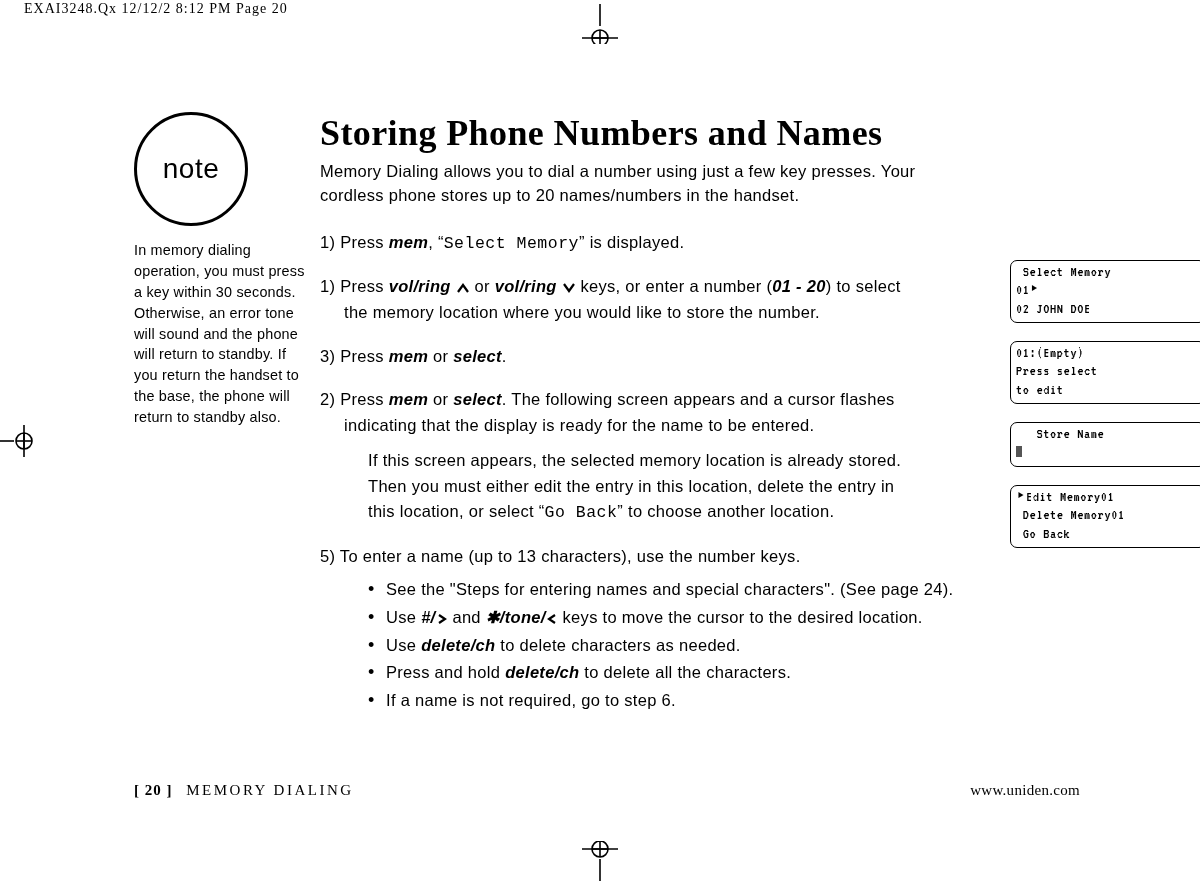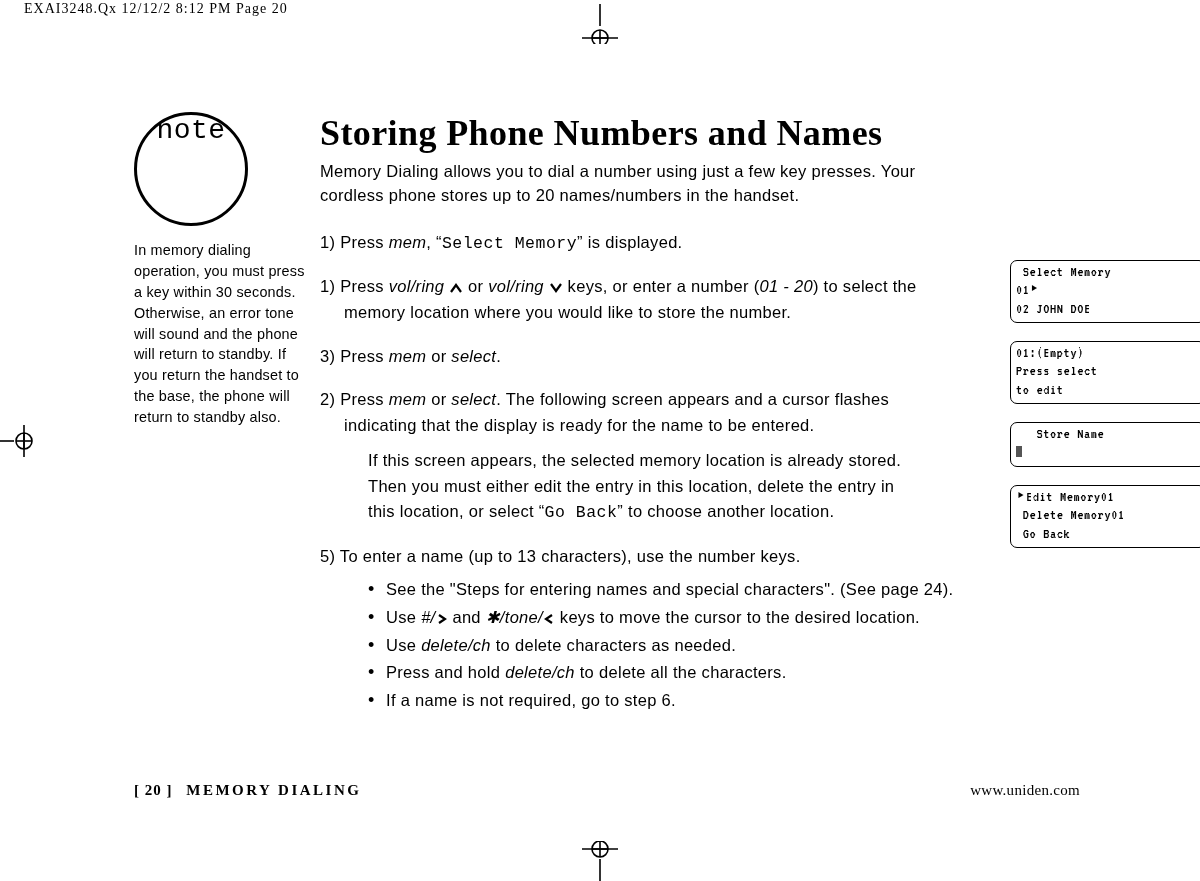--- a/index.html
+++ b/index.html
@@ -6,43 +6,43 @@
   .page{position:relative;width:1200px;height:881px;overflow:hidden}
   
   .crop{position:absolute;stroke:#000;stroke-width:1.5;fill:none}
   .crop-top{left:50%;top:4px;transform:translateX(-50%)}
   .crop-bottom{left:50%;bottom:0;transform:translateX(-50%)}
   .crop-left{left:0;top:50%;transform:translateY(-50%)}
   .crop-side-svg{width:34px;height:60px}
   .header-slug{position:absolute;left:24px;top:1px;font-family:Liberation Serif, serif;font-size:14px;letter-spacing:1px}
   .content{position:absolute;left:134px;top:112px;width:940px}
   .note-col{position:absolute;left:0;top:0;width:170px}
-  .note-circle{width:108px;height:108px;border:3px solid #000;border-radius:50%;display:flex;justify-content:center;font-family:Liberation Mono, monospace;font-size:28px;letter-spacing:0.5px;margin-left:0}
+  .note-circle{width:108px;height:108px;border:3px solid #000;border-radius:50%;display:flex;align-items:center;justify-content:center;font-family:Liberation Sans, sans-serif;font-size:28px;letter-spacing:0.5px;margin-left:0}
   .note-body{margin-top:14px;font-size:14.4px;line-height:1.45;letter-spacing:0.2px;width:176px}
   .main-col{position:absolute;left:186px;top:0;width:770px}
   h1{margin:0 0 6px 0;font-family:Georgia,'Times New Roman',serif;font-weight:700;font-size:36px;letter-spacing:0.4px}
   .intro{margin:0 0 22px 0;font-size:16.5px;letter-spacing:0.3px;line-height:1.45;max-width:660px}
   ol.steps{list-style:none;margin:0;padding:0;font-size:16.5px;line-height:1.55;letter-spacing:0.3px}
   ol.steps>li{margin:0 0 18px 0;padding-left:24px;text-indent:-24px;max-width:576px}
-  .bi{font-weight:400;font-style:italic}
+  .bi{font-weight:700;font-style:italic}
   .mono{font-family:'Courier New',monospace;letter-spacing:0.5px}
   .subp{display:block;padding-left:24px;text-indent:0;margin-top:10px}
   ul.sub{margin:8px 0 0 24px;padding:0;list-style:none}
   ul.sub>li{position:relative;padding-left:18px;margin:2px 0;text-indent:0}
   ul.sub>li::before{content:"•";position:absolute;left:0;top:0;font-size:18px;line-height:1.4}
   
   .lcd-col{position:absolute;left:690px;top:148px;width:196px}
   .lcd{border:1.4px solid #000;border-radius:7px;padding:2px 5px 3px 5px;font-family:'VT323','Courier New',monospace;font-size:15.5px;line-height:1.18;letter-spacing:0.6px;margin-bottom:18px;white-space:pre}
   .lcd .cursor{display:inline-block;width:6px;height:11px;background:#555;vertical-align:-1px}
   .lcd-2l{min-height:38px}
   .lcd-3l{min-height:56px}
   
   .footer{position:absolute;left:134px;bottom:82px;right:120px;font-family:Georgia,'Times New Roman',serif;font-size:15px}
   .footer .pg{font-weight:700;letter-spacing:1px}
-  .footer .sect{font-weight:700;letter-spacing:2.5px;margin-left:10px;font-size:15px}
+  .footer .sect{font-weight:400;letter-spacing:2.5px;margin-left:10px;font-size:15px}
   .footer .url{float:right;letter-spacing:0.3px}
   svg.inline-ic{display:inline-block;vertical-align:-2px}
 </style>
 </head>
 <body>
 
 <div class="page">
 
   <div class="header-slug">EXAI3248.Qx  12/12/2  8:12 PM  Page 20</div>
 

